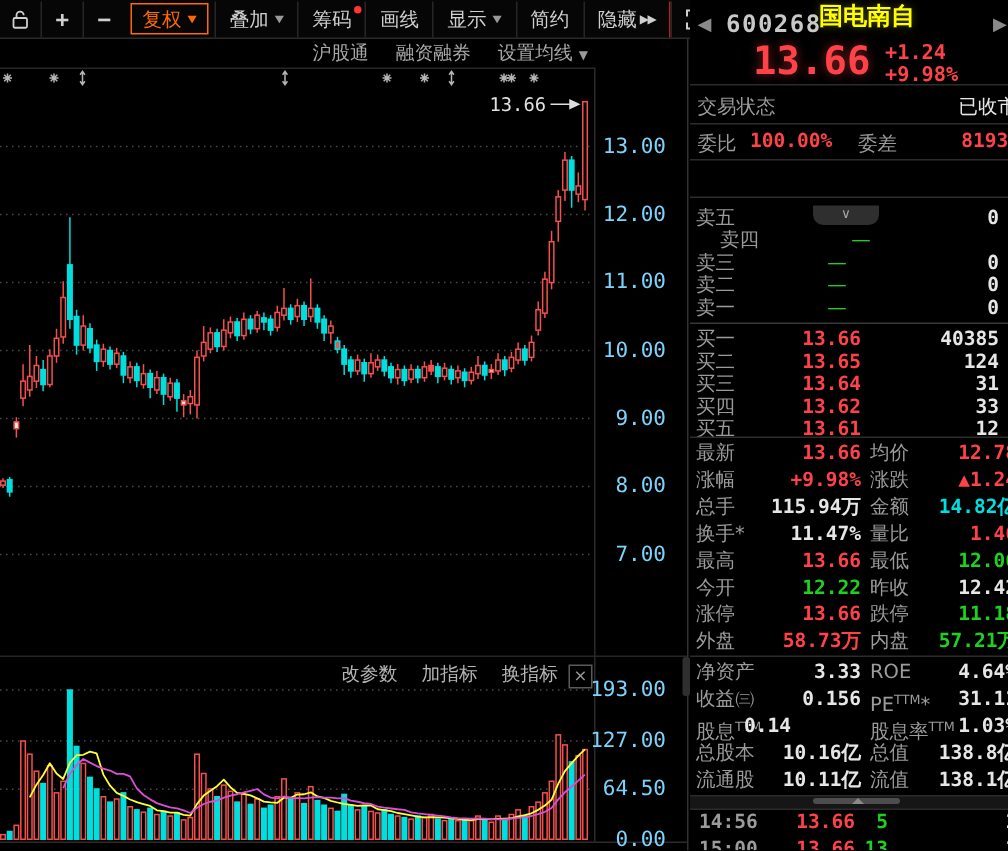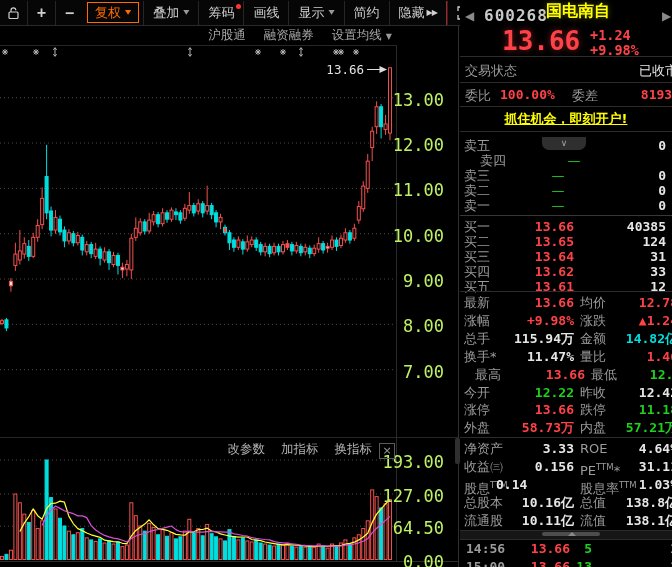--- a/index.html
+++ b/index.html
@@ -19,21 +19,21 @@
   .tbtn.accent{border:1px solid #ff6a00;color:#ff6a00;height:19px;margin:0 4px;padding:0 7px;}
   .caret{font-size:8px;margin-left:4px;color:#999;transform:scaleY(.8);}
   .tbtn.accent .caret{color:#ff6a00;}
   .reddot{position:absolute;top:3px;right:2px;width:5px;height:5px;border-radius:50%;background:#ff3434;}
   .chev2{font-size:8px;margin-left:2px;letter-spacing:-1px;}
   
   #links-row{position:absolute;left:0;top:27px;width:392px;height:17px;display:flex;
              justify-content:flex-end;gap:18px;color:#a8a8a8;font-size:12.5px;}
   #links-row .lnk{cursor:pointer;white-space:nowrap;}
   
-  .axis-lbl{position:absolute;right:14px;color:#bef264;font-size:17px;
+  .axis-lbl{position:absolute;right:14px;color:#7dd3fc;font-size:14px;
             font-family:"DejaVu Sans Mono",monospace;}
   #axis-col{position:absolute;left:396px;top:0;width:62px;height:567px;}
   
   #annot{position:absolute;left:326px;top:62px;width:38px;text-align:right;color:#e0e0e0;
          font-size:12.5px;font-family:"DejaVu Sans Mono",monospace;}
   
   #vol-toolbar{position:absolute;left:0;top:441px;width:372px;display:flex;justify-content:flex-end;
                gap:16px;color:#b5b5b5;font-size:12.5px;}
   #vol-close{position:absolute;left:379px;top:443px;width:14px;height:14px;border:1px solid #5a5a5a;
              color:#9a9a9a;font-size:11px;line-height:13px;text-align:center;cursor:pointer;}
@@ -477,23 +477,20 @@
     <div class="abs lbl qrow-lbl" style="left:5px;top:62px;">交易状态</div>
     <div class="abs w" style="right:-6px;top:62px;font-size:13px;">已收市</div>
 
     <div class="hdiv" style="top:82px;"></div>
     <div class="abs lbl qrow-lbl" style="left:5px;top:87px;">委比</div>
     <div class="abs num r" style="left:40px;top:87px;">100.00%</div>
     <div class="abs lbl qrow-lbl" style="left:112px;top:87px;">委差</div>
     <div class="abs num r" style="right:-8px;top:87px;">81932</div>
 
     <div class="hdiv" style="top:106px;"></div>
-    <div class="abs" style="left:0;top:110px;width:212px;text-align:center;">
-      <span class="y" style="font-weight:bold;text-decoration:underline;">抓住机会，即刻开户!</span>
-    </div>
     <div class="hdiv" style="top:131px;"></div>
 
     <div id="orderbook">
         <div style="position: absolute; left: 0px; top: 138px; width: 212px; height: 15px; line-height: 15px; font-size: 13px;">
           <span class="ob-lbl">卖五</span>
           <span class="ob-dash">—</span>
           <span class="ob-vol num">0</span>
         </div>
         <div style="position: absolute; left: 16px; top: 153px; width: 236px; height: 15px; line-height: 15px; font-size: 13px;">
           <span class="ob-lbl">卖四</span>
@@ -563,21 +560,21 @@
           <span class="num w" style="position: absolute; left: 36px; width: 78px; text-align: right;">115.94万</span>
           <span class="lbl" style="position: absolute; left: 120px;">金额</span>
           <span class="num c" style="position: absolute; left: 150px; width: 68px; text-align: right;">14.82亿</span>
         </div>
         <div style="position: absolute; left: 0px; top: 347.7px; width: 240px; height: 18px; line-height: 18px; font-size: 13px;">
           <span class="lbl" style="position: absolute; left: 4px;">换手*</span>
           <span class="num w" style="position: absolute; left: 36px; width: 78px; text-align: right;">11.47%</span>
           <span class="lbl" style="position: absolute; left: 120px;">量比</span>
           <span class="num r" style="position: absolute; left: 150px; width: 68px; text-align: right;">1.46</span>
         </div>
-        <div style="position: absolute; left: 0px; top: 365.6px; width: 188px; height: 18px; line-height: 18px; font-size: 13px; margin-left: 11px;">
+        <div style="position: absolute; left: 0px; top: 365.6px; width: 188px; height: 18px; line-height: 18px; font-size: 13px;">
           <span class="lbl" style="position: absolute; left: 4px;">最高</span>
           <span class="num r" style="position: absolute; left: 36px; width: 78px; text-align: right;">13.66</span>
           <span class="lbl" style="position: absolute; left: 120px;">最低</span>
           <span class="num g" style="position: absolute; left: 150px; width: 68px; text-align: right;">12.06</span>
         </div>
         <div style="position: absolute; left: 0px; top: 383.5px; width: 212px; height: 18px; line-height: 18px; font-size: 13px;">
           <span class="lbl" style="position: absolute; left: 4px;">今开</span>
           <span class="num g" style="position: absolute; left: 36px; width: 78px; text-align: right;">12.22</span>
           <span class="lbl" style="position: absolute; left: 120px;">昨收</span>
           <span class="num w" style="position: absolute; left: 150px; width: 68px; text-align: right;">12.42</span>

